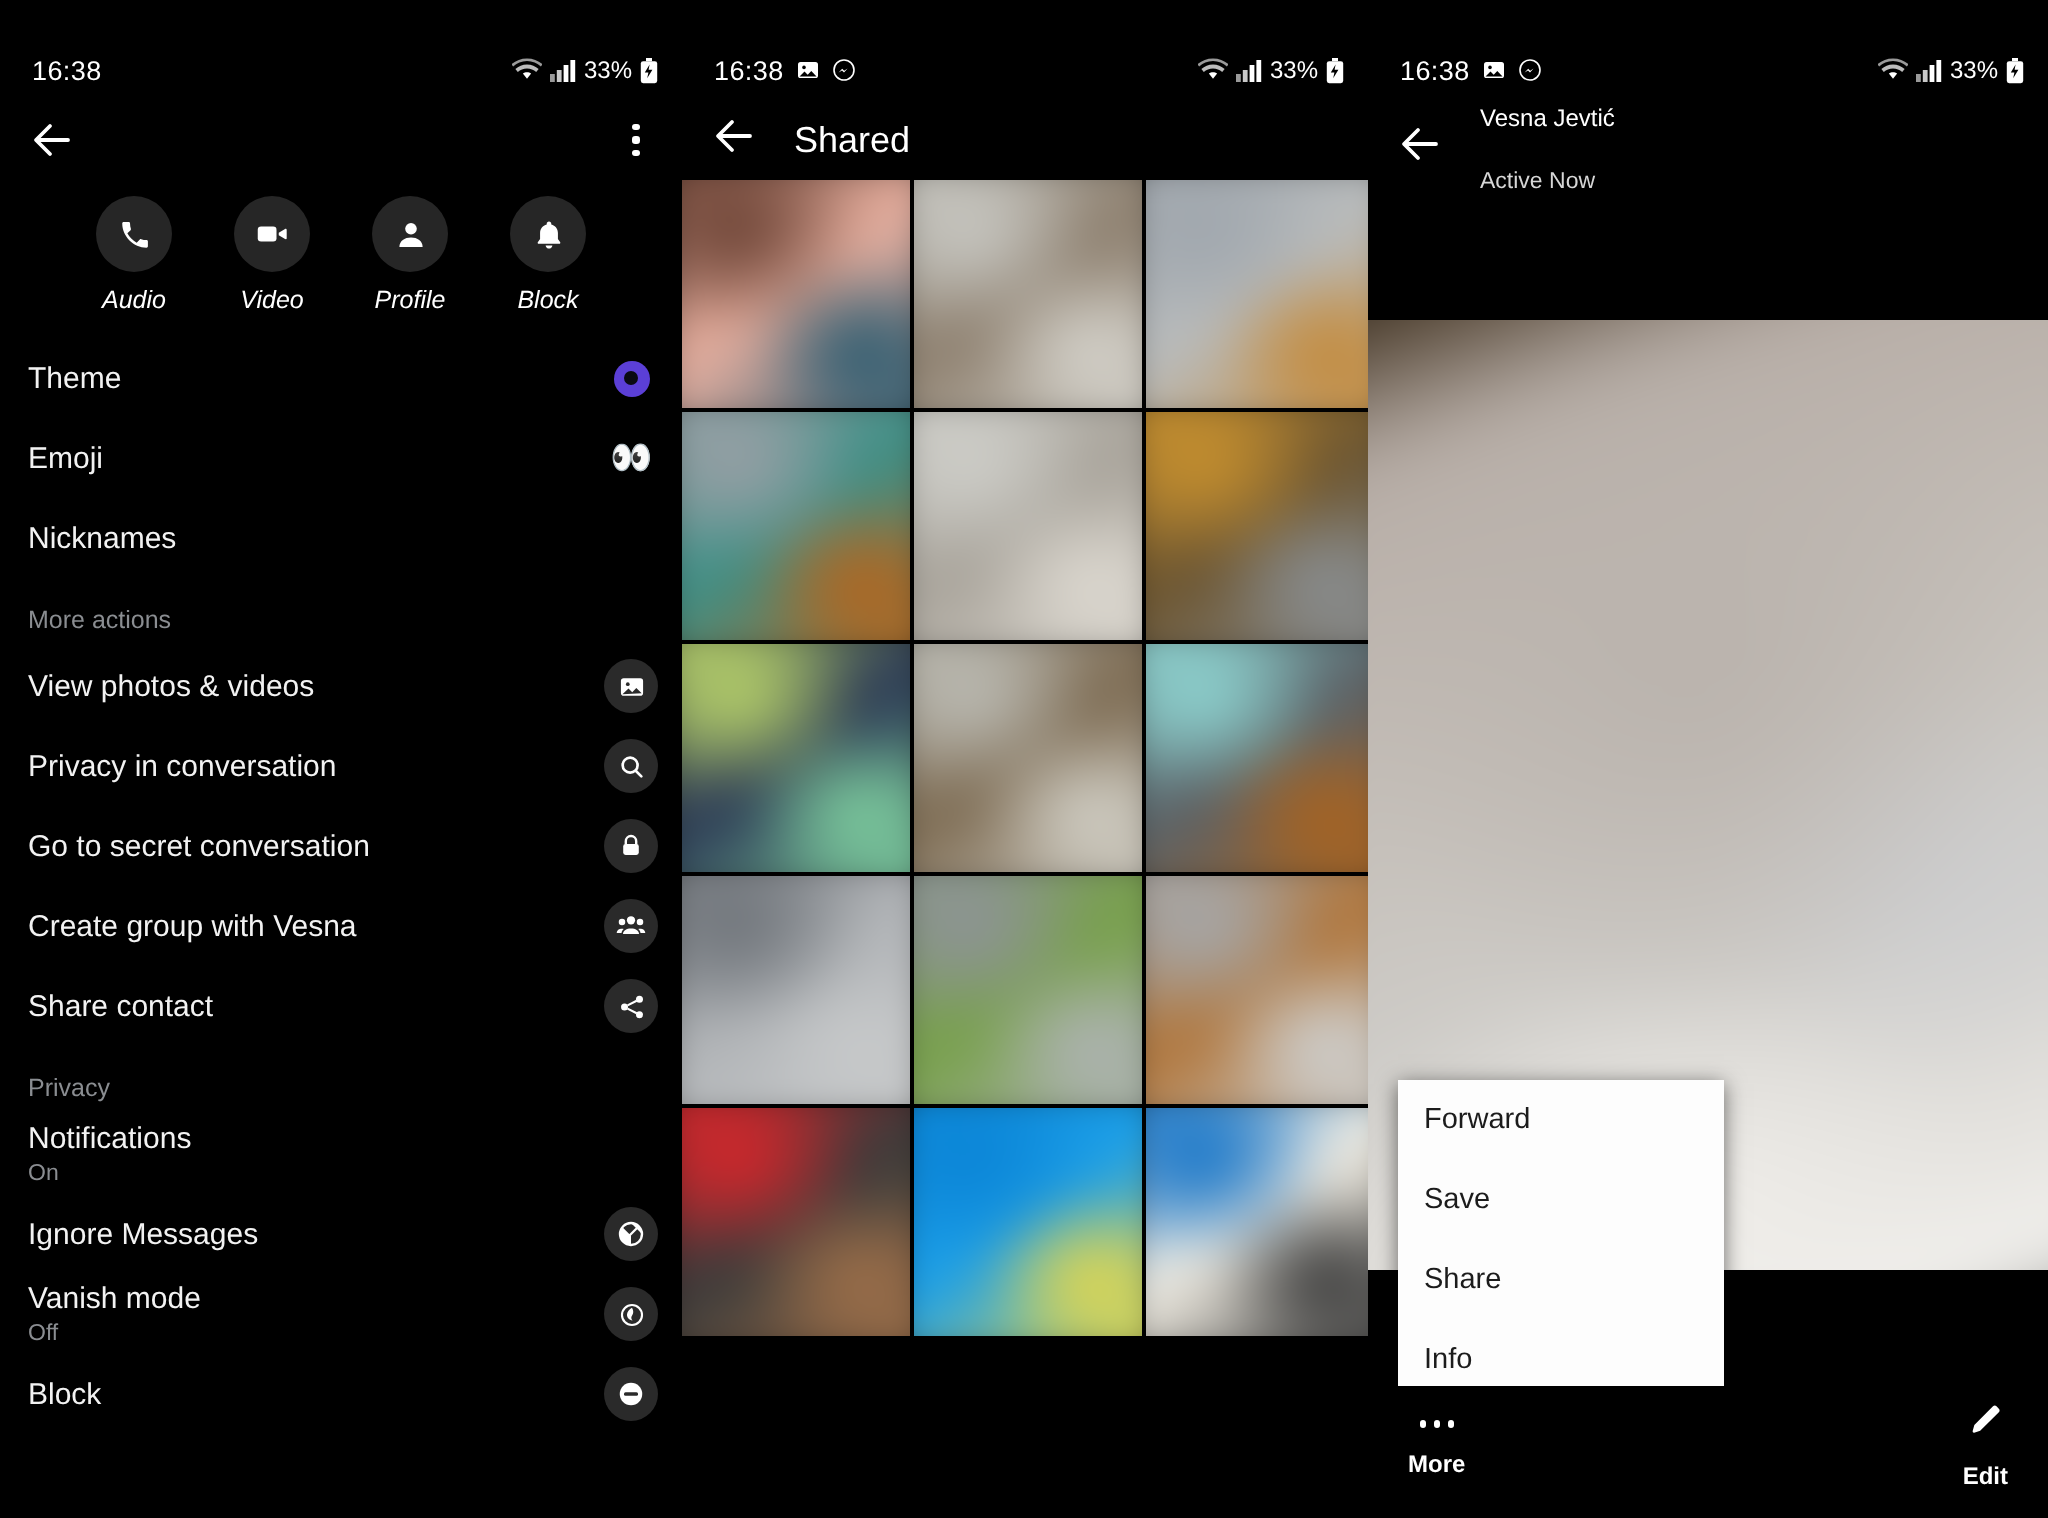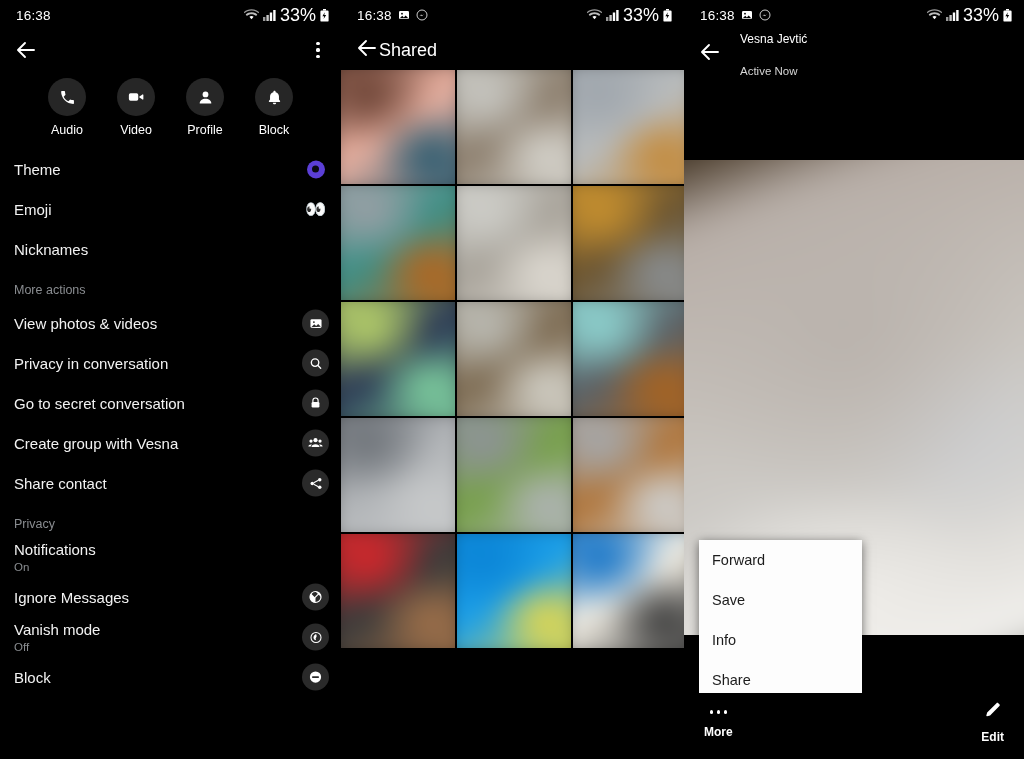--- a/index.html
+++ b/index.html
@@ -15,43 +15,44 @@
   .panel { position: relative; height: 759px; background: #000; overflow: hidden; }
   .panel-left   { width: 341px; }
   .panel-mid    { width: 343px; }
   .panel-right  { width: 340px; }
 
   
   .statusbar {
     height: 30px; display: flex; align-items: center;
     padding: 0 12px 0 16px; color: #fff; font-size: 13.5px;
     position: relative;
+    margin-top: 20px;
   }
   .sb-left { display:flex; align-items:center; gap:6px; }
   .sb-time { font-size: 13.5px; letter-spacing: .2px; color:#fff; }
   .sb-right { position:absolute; right:12px; display:flex; align-items:center; gap:4px; }
-  .sb-batt-text { font-size: 18px; color:#fff; }
+  .sb-batt-text { font-size: 12px; color:#fff; }
   .ico { display:inline-block; line-height:0; }
 
   
   .l-topbar { height: 40px; position: relative; }
   .back-arrow {
     position: absolute; left: 14px; top: 8px; width: 24px; height: 24px;
   }
   .kebab { position:absolute; right: 14px; top: 8px; width: 18px; height: 24px;
     display:flex; flex-direction:column; align-items:center; justify-content:center; gap:3px; }
   .kebab i { width:3.2px; height:3.2px; border-radius:50%; background:#fff; display:block; }
 
   .action-row { display:flex; padding: 8px 36px 0 36px; justify-content: space-between; }
   .action { width: 62px; text-align:center; }
   .action .bubble {
     width:38px; height:38px; border-radius:50%; background:#262626;
     margin: 0 auto 7px auto; display:flex; align-items:center; justify-content:center;
   }
-  .action .lbl { color:#fff; font-size:12.5px; }
+  .action .lbl { color:#fff; font-size:12.5px;font-style:italic; }
 
   .menu-list { padding-top: 12px; }
   .m-item {
     position: relative; display:flex; align-items:center;
     min-height: 40px; padding: 0 34px 0 14px;
   }
   .m-item .txtwrap { flex:1; }
   .m-title { color:#f2f2f2; font-size:15px; line-height:19px; }
   .m-sub { color:#8a8d91; font-size:11.5px; line-height:15px; margin-top:1px; }
   .m-right {
@@ -64,21 +65,21 @@
     color:#8a8d91; font-size:12.5px; padding: 14px 14px 6px 14px;
   }
   .theme-dot {
     width:18px;height:18px;border-radius:50%;
     background:#5b3fd6; display:flex;align-items:center;justify-content:center;
   }
   .theme-dot::after{ content:""; width:7px;height:7px;border-radius:50%;background:#0a0a12; }
   .emoji-eyes { font-size:17px; line-height:17px; letter-spacing:-1px; }
 
   
-  .m-topbar { height:40px; display:flex; align-items:center; padding-left:14px; }
+  .m-topbar { height:40px; display:flex; align-items:center; padding-left:14px; gap:18px; }
   .m-title-txt { color:#fff; font-size:18px; font-weight:500; }
   .grid {
     display:grid; grid-template-columns: 114px 114px 115px;
     gap: 2px 2px; width:343px;
   }
   .cell { height:114px; overflow:hidden; position:relative; background:#000; }
   .cell > .img { position:absolute; inset:0; filter: blur(9px); transform: scale(1.25); }
 
   
   .r-topbar { height:48px; display:flex; align-items:center; padding-left:14px; gap:18px; }
@@ -522,24 +523,24 @@
     </div>
 
     <div class="ctx-menu">
       <div class="ctx-item">
         <span>Forward</span>
       </div>
       <div class="ctx-item">
         <span>Save</span>
       </div>
       <div class="ctx-item">
+        <span>Share</span>
+      </div>
+      <div class="ctx-item">
         <span>Info</span>
-      </div>
-      <div class="ctx-item">
-        <span>Share</span>
       </div>
     </div>
 
     <div class="r-bottom">
       <div class="rb-btn">
         <div class="dots3">
             <i></i>
             <i></i>
             <i></i>
           </div>

